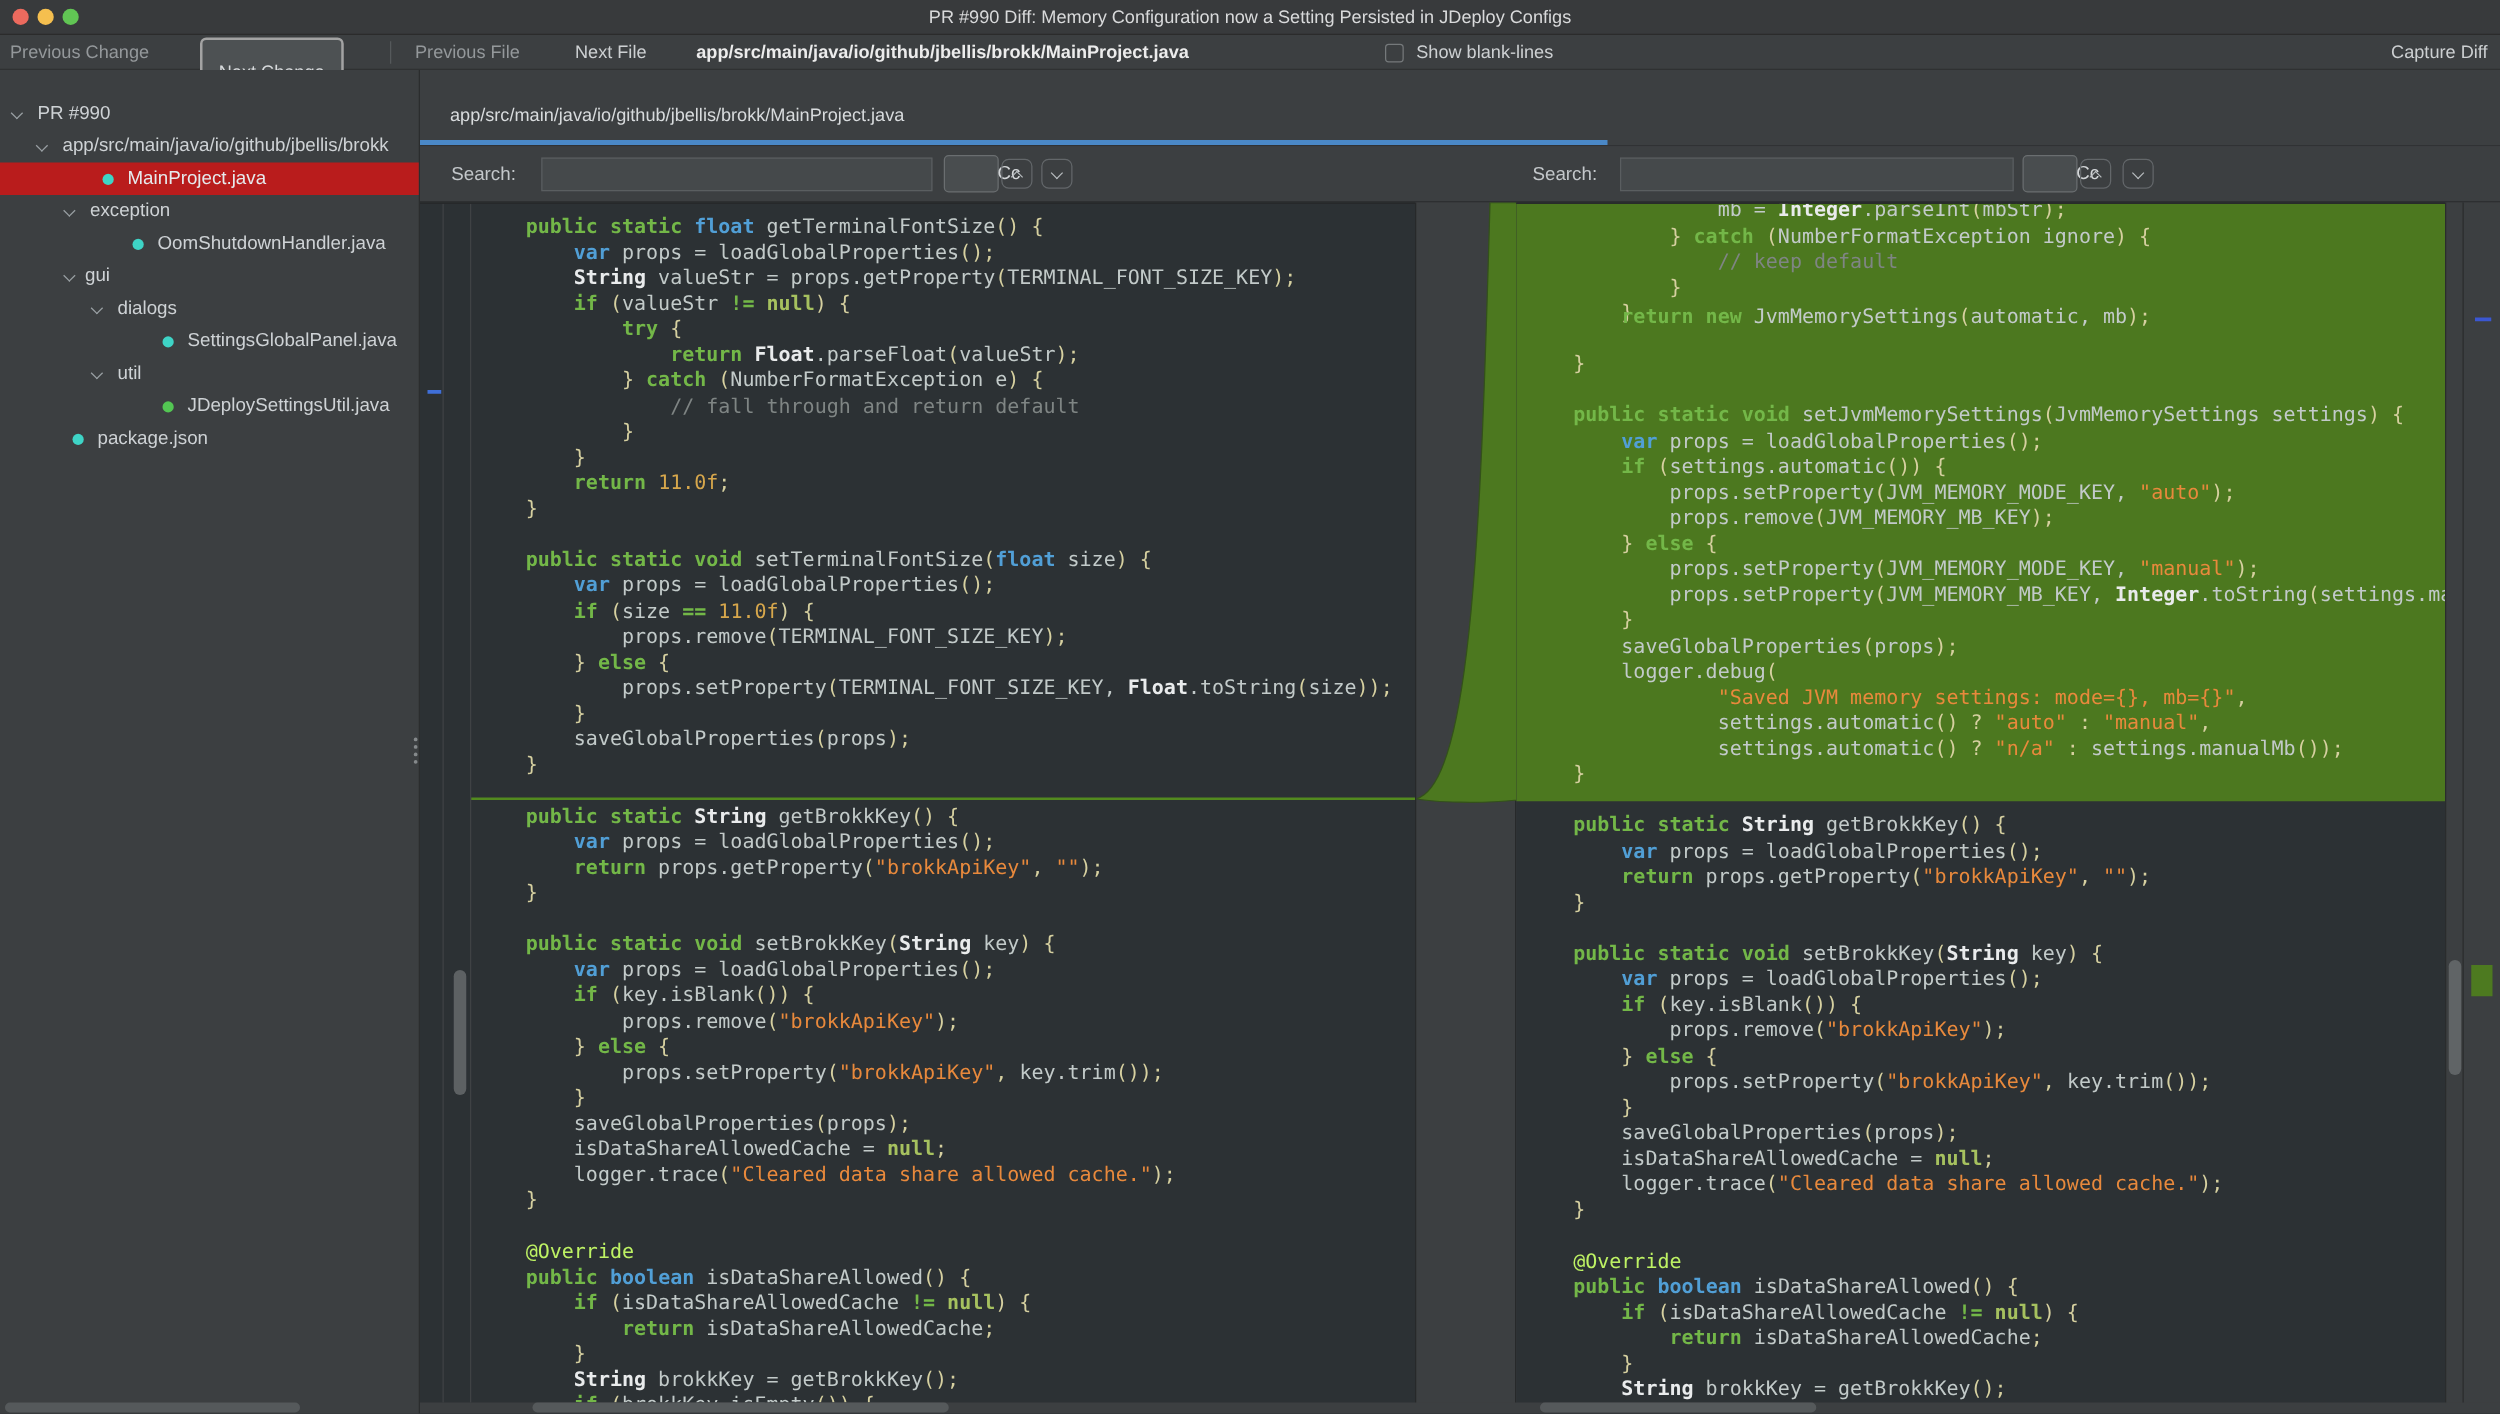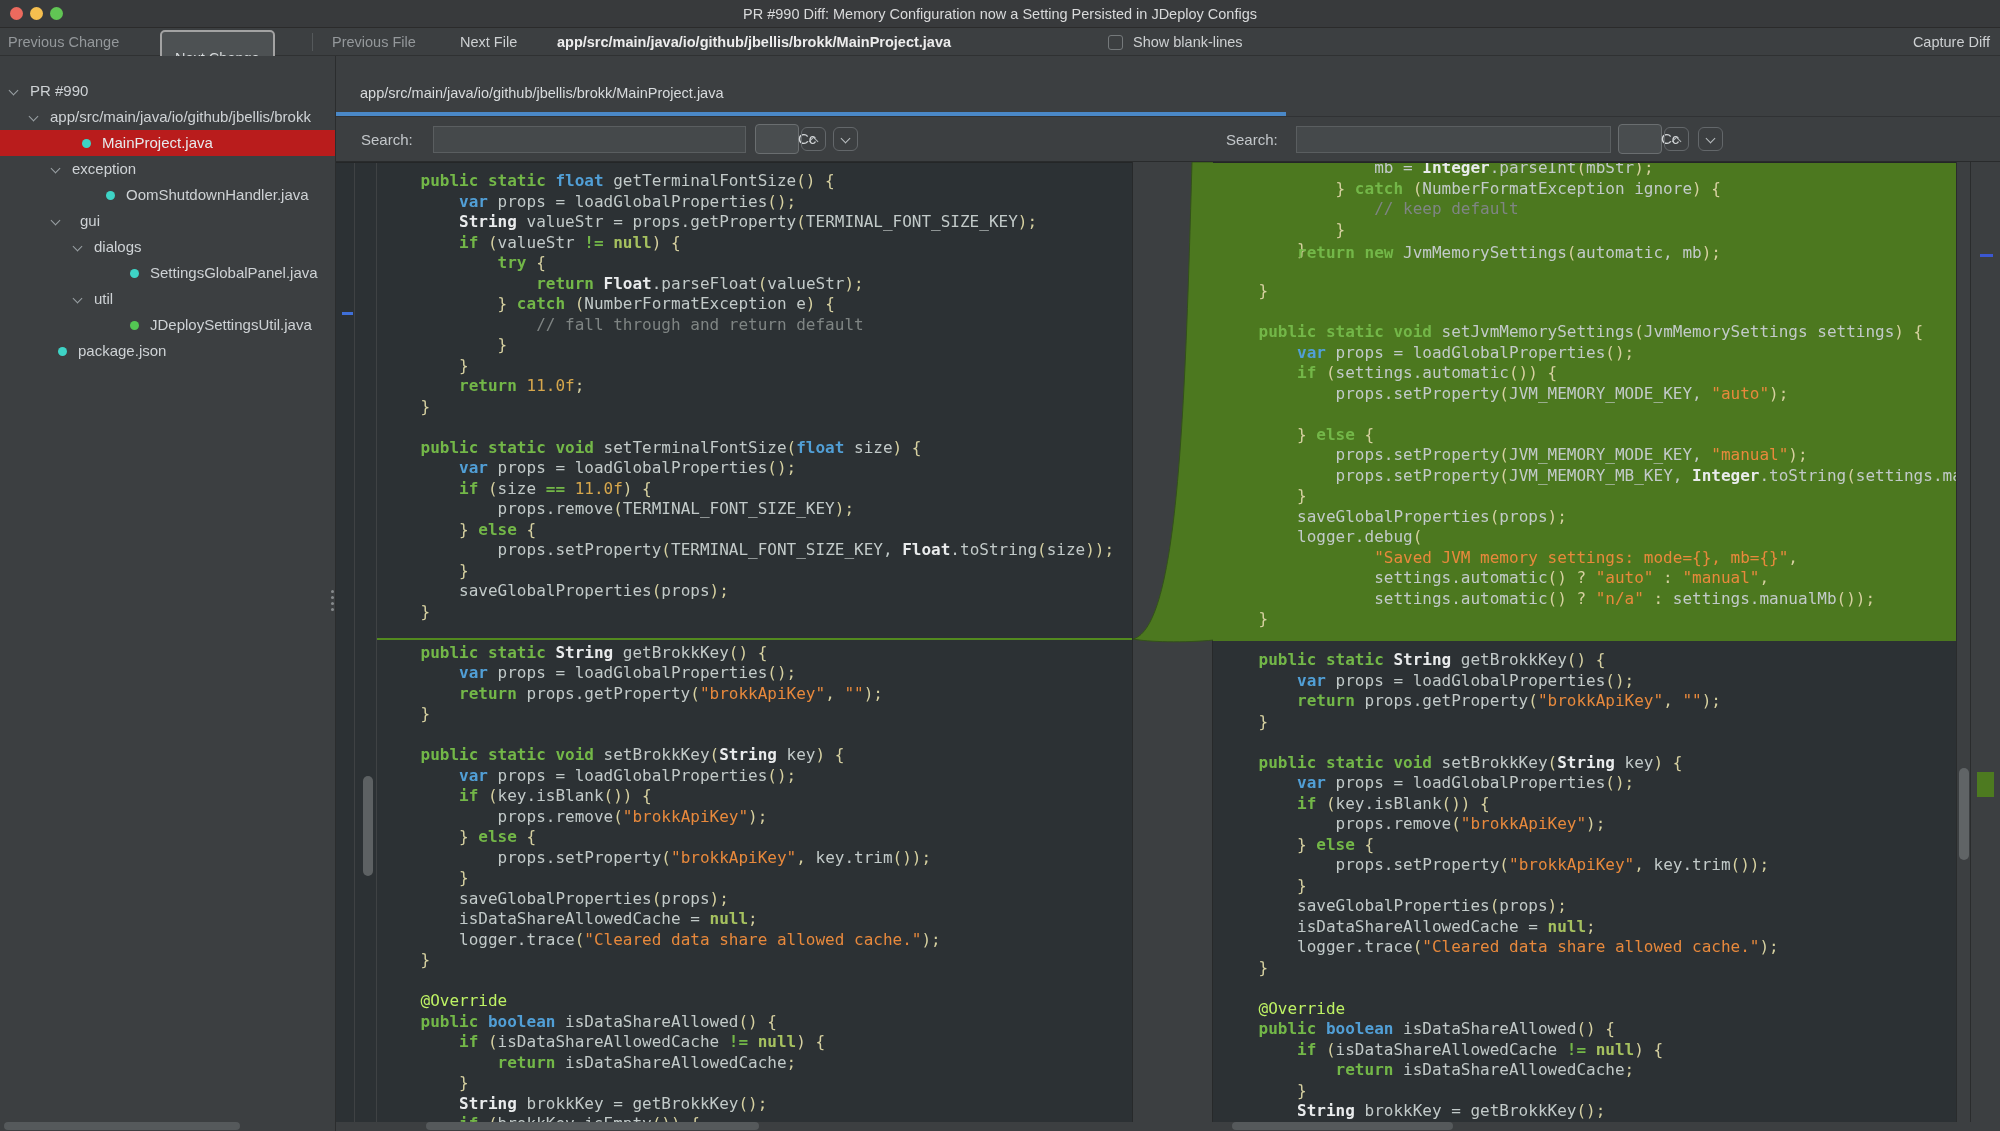--- a/index.html
+++ b/index.html
@@ -164,21 +164,21 @@
       <div class="trow" style="top: 100px;">
         <span class="chev" style="left: 52px;"></span>
         <span class="tlabel" style="left: 72px;">exception</span>
       </div>
       <div class="trow" style="top: 126px;">
         <span class="dot" style="left: 106px; background: rgb(62, 212, 198);"></span>
         <span class="tlabel" style="left: 126px;">OomShutdownHandler.java</span>
       </div>
       <div class="trow" style="top: 152px;">
         <span class="chev" style="left: 52px;"></span>
-        <span class="tlabel" style="left: 80px; text-align: right;">gui</span>
+        <span class="tlabel" style="left: 68px; text-align: right;">gui</span>
       </div>
       <div class="trow" style="top: 178px;">
         <span class="chev" style="left: 74px;"></span>
         <span class="tlabel" style="left: 94px;">dialogs</span>
       </div>
       <div class="trow" style="top: 204px;">
         <span class="dot" style="left: 130px; background: rgb(62, 212, 198);"></span>
         <span class="tlabel" style="left: 150px;">SettingsGlobalPanel.java</span>
       </div>
       <div class="trow" style="top: 230px;">
@@ -294,20 +294,21 @@
         <div class="code-line" style="top: 36px;"><span>                </span><span class="tk-cmt">// keep default</span></div>
         <div class="code-line" style="top: 56.5px;"><span>            </span><span class="tk-pun">}</span></div>
         <div class="code-line" style="top: 77px;"><span>        </span><span class="tk-pun">}</span></div>
         <div class="code-line" style="top: 80px;"><span>        </span><span class="tk-kw">return new</span><span class="tk-id"> JvmMemorySettings</span><span class="tk-pun">(</span><span class="tk-id">automatic, mb</span><span class="tk-pun">);</span></div>
         <div class="code-line" style="top: 118px;"><span>    </span><span class="tk-pun">}</span></div>
         <div class="code-line" style="top: 138.5px;"></div>
         <div class="code-line" style="top: 159px;"><span>    </span><span class="tk-kw">public static void</span><span class="tk-id"> setJvmMemorySettings</span><span class="tk-pun">(</span><span class="tk-id">JvmMemorySettings settings</span><span class="tk-pun">) {</span></div>
         <div class="code-line" style="top: 179.5px;"><span>        </span><span class="tk-type">var</span><span class="tk-id"> props = loadGlobalProperties</span><span class="tk-pun">();</span></div>
         <div class="code-line" style="top: 200px;"><span>        </span><span class="tk-kw">if</span><span class="tk-pun"> (</span><span class="tk-id">settings.automatic</span><span class="tk-pun">()) {</span></div>
         <div class="code-line" style="top: 220.5px;"><span>            </span><span class="tk-id">props.setProperty</span><span class="tk-pun">(</span><span class="tk-id">JVM_MEMORY_MODE_KEY, </span><span class="tk-str">"auto"</span><span class="tk-pun">);</span></div>
+        <div class="code-line" style="top: 241px;"><span>            </span><span class="tk-id">props.remove</span><span class="tk-pun">(</span><span class="tk-id">JVM_MEMORY_MB_KEY</span><span class="tk-pun">);</span></div>
         <div class="code-line" style="top: 261.5px;"><span>        </span><span class="tk-pun">} </span><span class="tk-kw">else</span><span class="tk-pun"> {</span></div>
         <div class="code-line" style="top: 282px;"><span>            </span><span class="tk-id">props.setProperty</span><span class="tk-pun">(</span><span class="tk-id">JVM_MEMORY_MODE_KEY, </span><span class="tk-str">"manual"</span><span class="tk-pun">);</span></div>
         <div class="code-line" style="top: 302.5px;"><span>            </span><span class="tk-id">props.setProperty</span><span class="tk-pun">(</span><span class="tk-id">JVM_MEMORY_MB_KEY, </span><span class="tk-cls">Integer</span><span class="tk-id">.toString</span><span class="tk-pun">(</span><span class="tk-id">settings.manualMb</span></div>
         <div class="code-line" style="top: 323px;"><span>        </span><span class="tk-pun">}</span></div>
         <div class="code-line" style="top: 343.5px;"><span>        </span><span class="tk-id">saveGlobalProperties</span><span class="tk-pun">(</span><span class="tk-id">props</span><span class="tk-pun">);</span></div>
         <div class="code-line" style="top: 364px;"><span>        </span><span class="tk-id">logger.debug</span><span class="tk-pun">(</span></div>
         <div class="code-line" style="top: 384.5px;"><span>                </span><span class="tk-str">"Saved JVM memory settings: mode={}, mb={}"</span><span class="tk-pun">,</span></div>
         <div class="code-line" style="top: 405px;"><span>                </span><span class="tk-id">settings.automatic</span><span class="tk-pun">() ? </span><span class="tk-str">"auto"</span><span class="tk-pun"> : </span><span class="tk-str">"manual"</span><span class="tk-pun">,</span></div>
         <div class="code-line" style="top: 425.5px;"><span>                </span><span class="tk-id">settings.automatic</span><span class="tk-pun">() ? </span><span class="tk-str">"n/a"</span><span class="tk-pun"> : </span><span class="tk-id">settings.manualMb</span><span class="tk-pun">());</span></div>
         <div class="code-line" style="top: 446px;"><span>    </span><span class="tk-pun">}</span></div>

